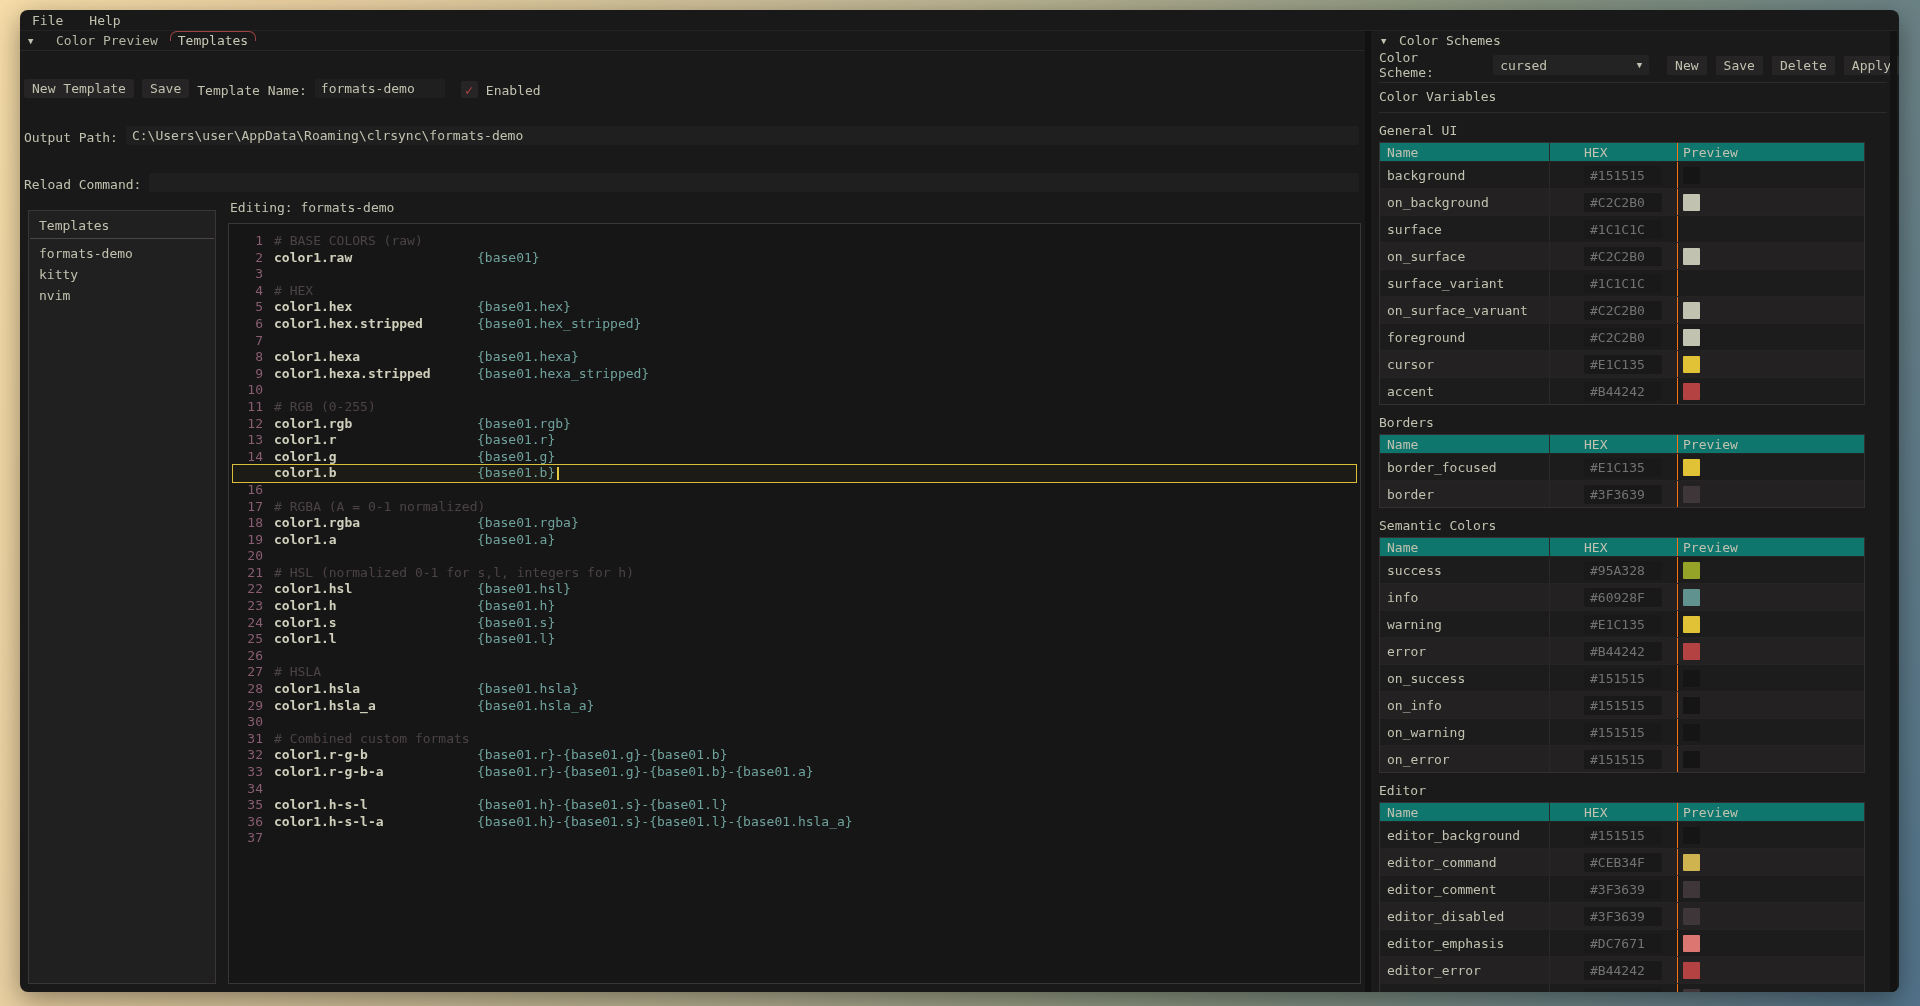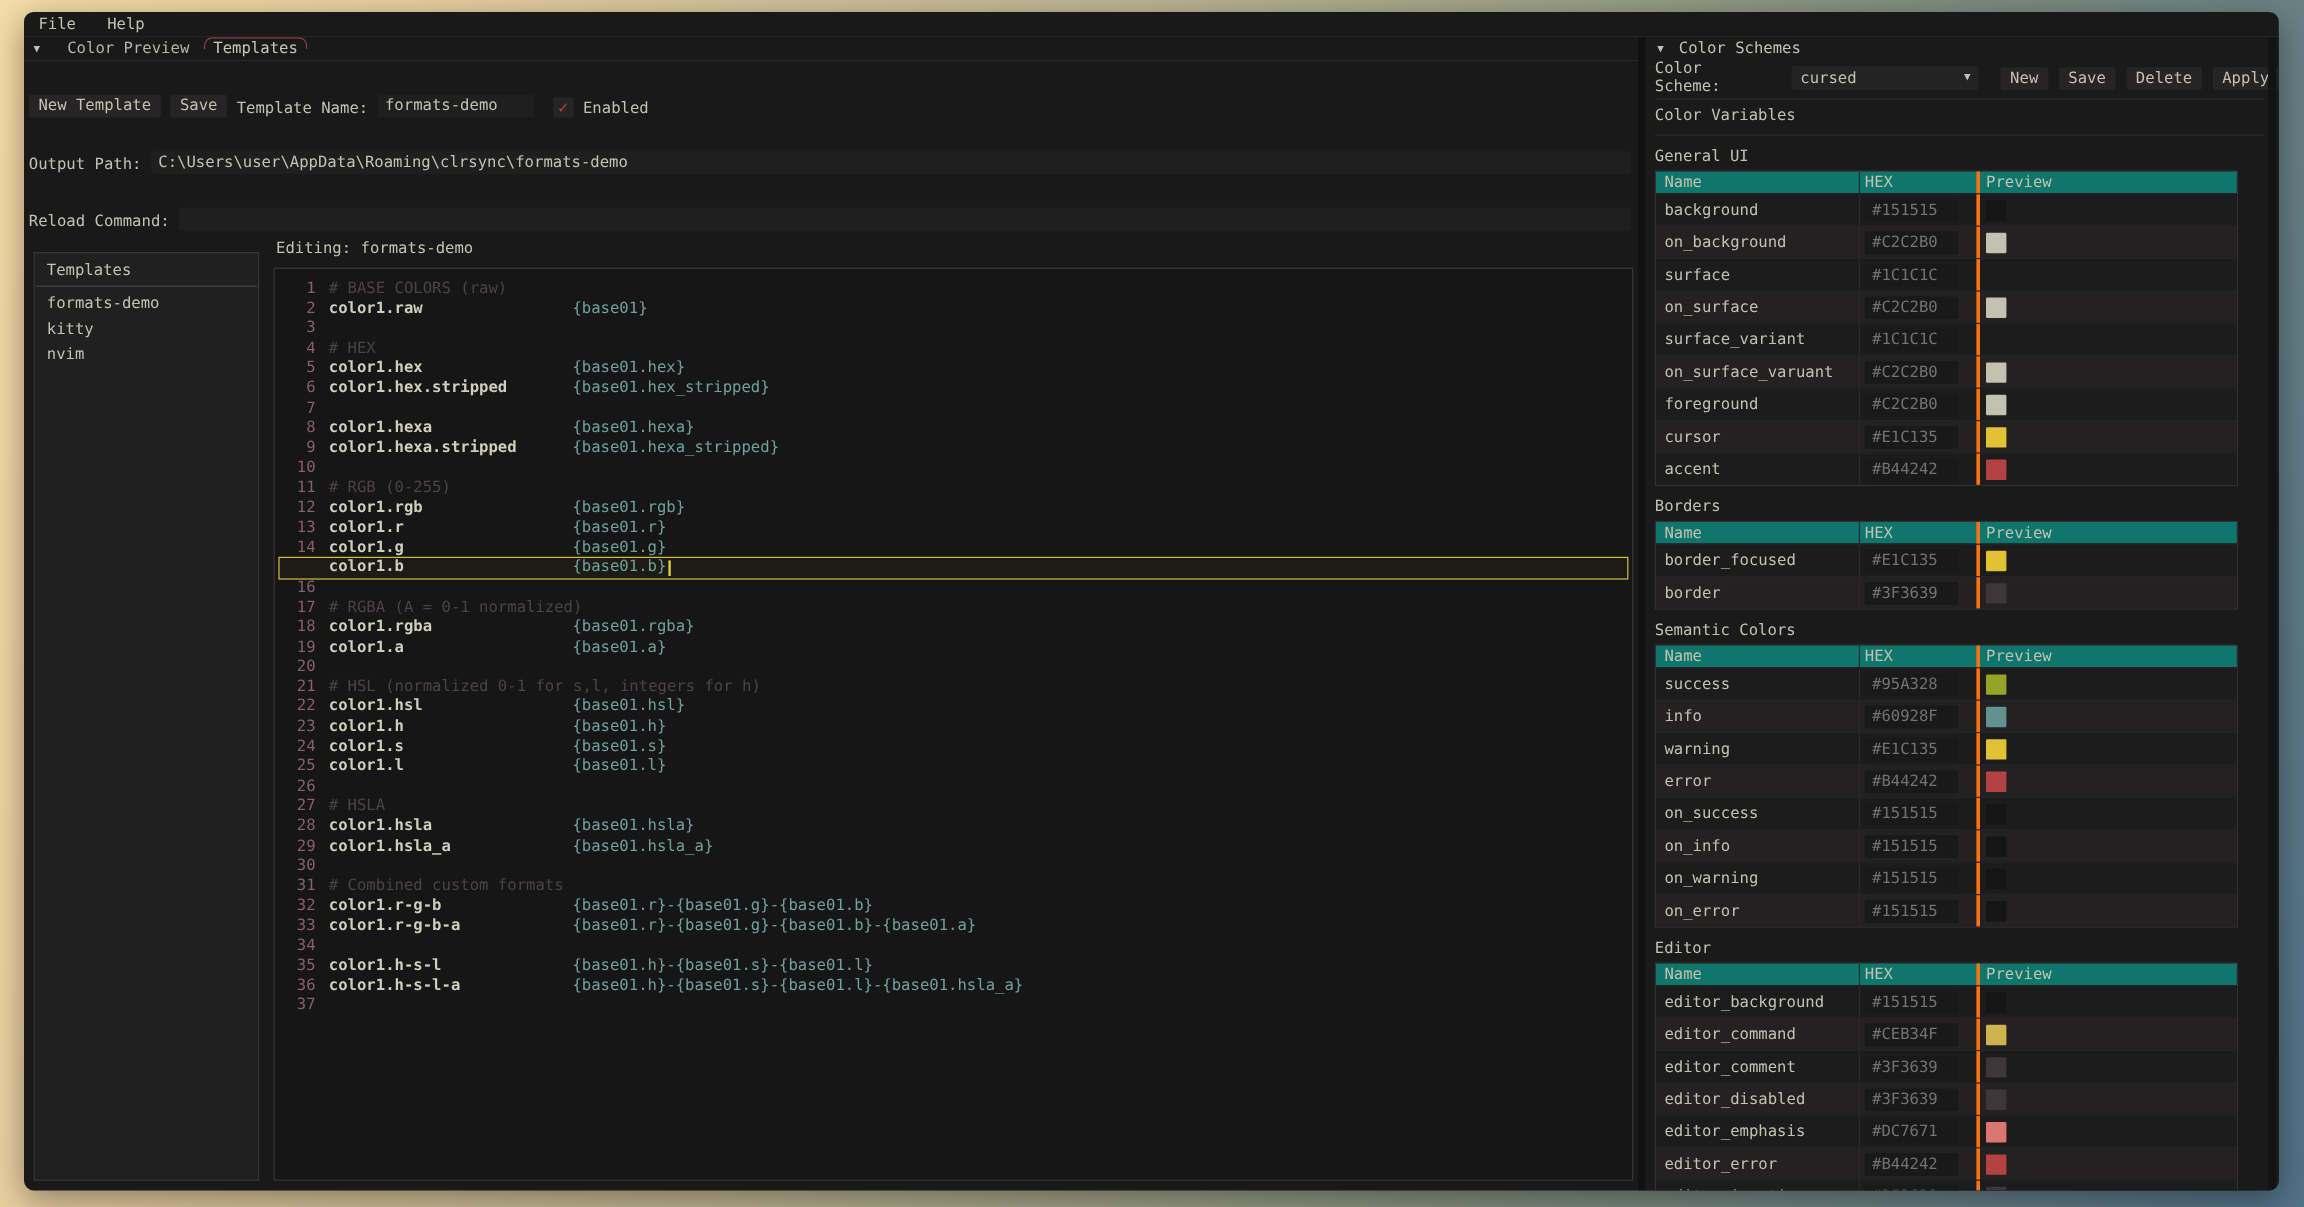--- a/index.html
+++ b/index.html
@@ -54,21 +54,21 @@
   .combo{width:150px;height:20px;background:#242323;border-radius:2px;display:flex;align-items:center;justify-content:space-between;padding:0 7px;}
   .combo-arrow{font-size:9px;}
   .rp-sep{height:1px;background:#2D2A2B;margin:6px 12px 6px 0;}
   .rp-heading{height:17px;}
   .section-label{margin:10px 0 4px;}
   .cv-table{width:484px;border:1px solid #343031;}
   .cv-row{display:flex;height:26px;align-items:center;border-top:1px solid #262323;background:#1D1C1C;}
   .cv-row.alt{background:#232121;}
   .cv-row.header{height:18px;background:#0f766e;border-top:none;color:#C2C2B0;}
   .cell-name{width:162px;padding-left:7px;border-right:1px solid #2B2829;align-self:stretch;display:flex;align-items:center;overflow:hidden;}
-  .cell-hex{width:93px;border-right:3px solid #f97316;align-self:stretch;display:flex;align-items:center;padding-left:4px;}
+  .cell-hex{width:93px;border-right:1px solid #f97316;align-self:stretch;display:flex;align-items:center;padding-left:4px;margin-left:30px;}
   .hex-input{background:#1A1919;border-radius:2px;padding:2px 6px;min-width:66px;color:#737373;}
   .cell-prev{flex:1;padding-left:5px;display:flex;align-items:center;}
   .swatch{width:17px;height:17px;border-radius:1px;}
   .right-strip{position:absolute;right:2px;top:0;bottom:0;width:7px;background:#141313;}
 </style>
 </head>
 <body>
 
 <div class="desktop">
   <div class="app-window">

